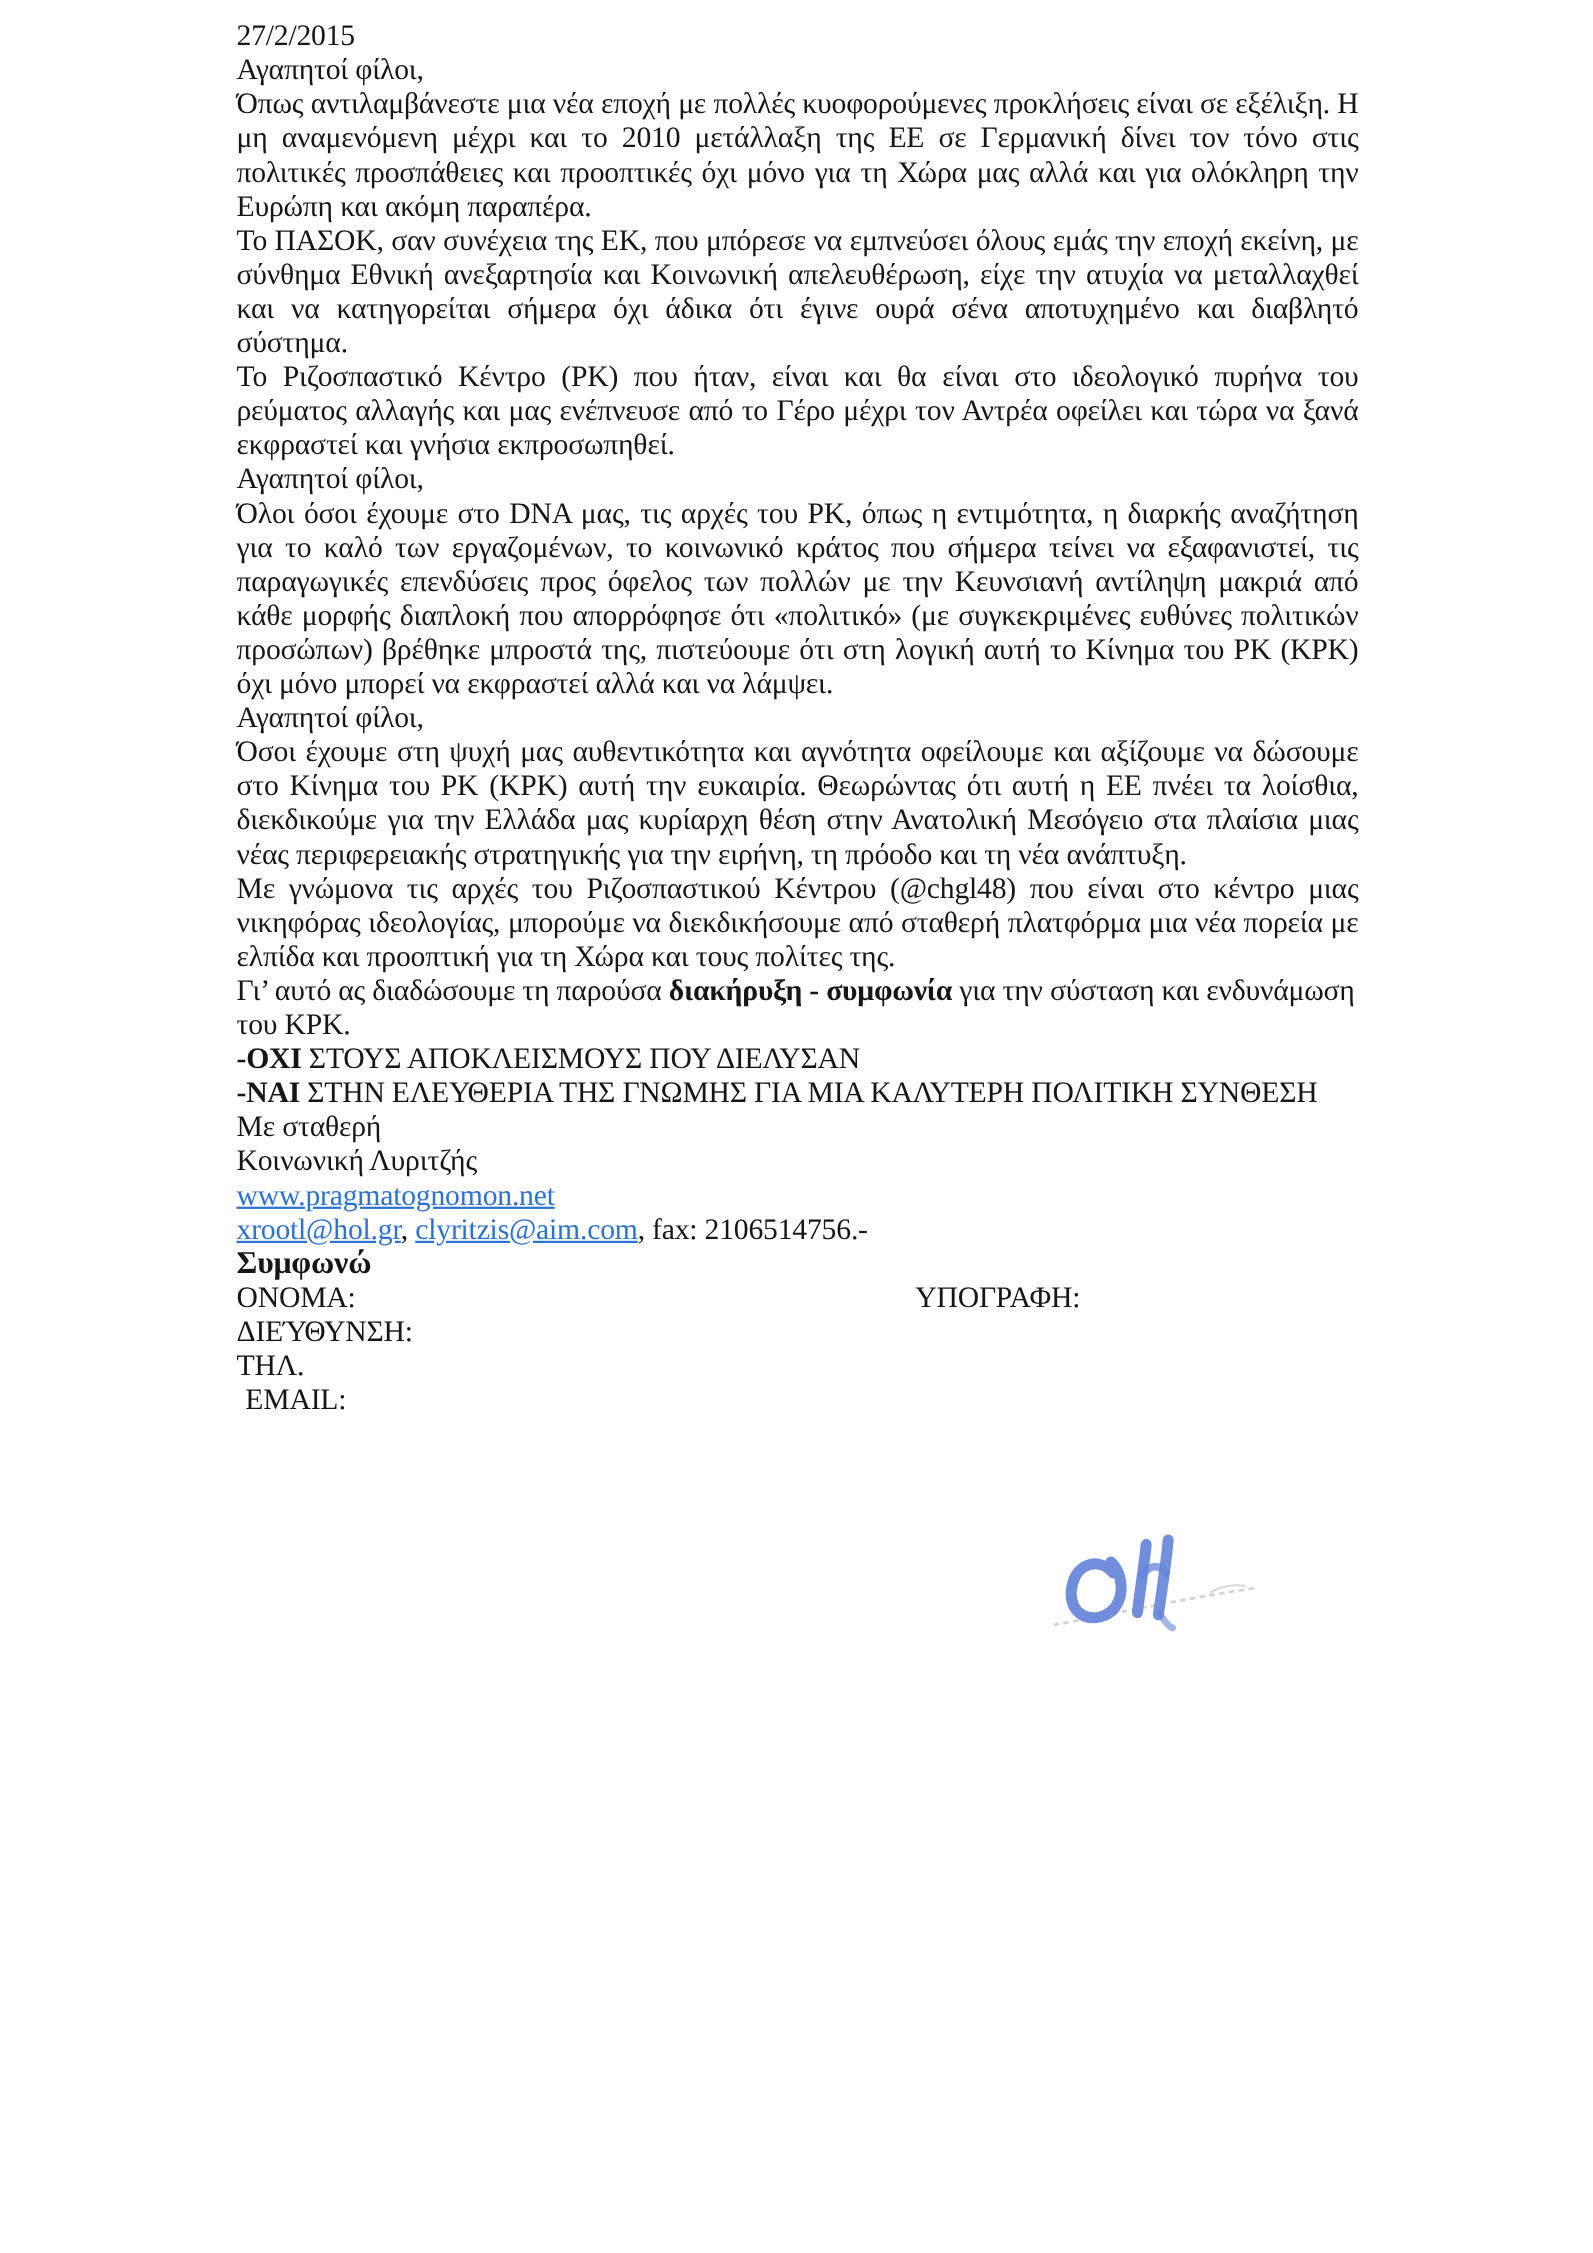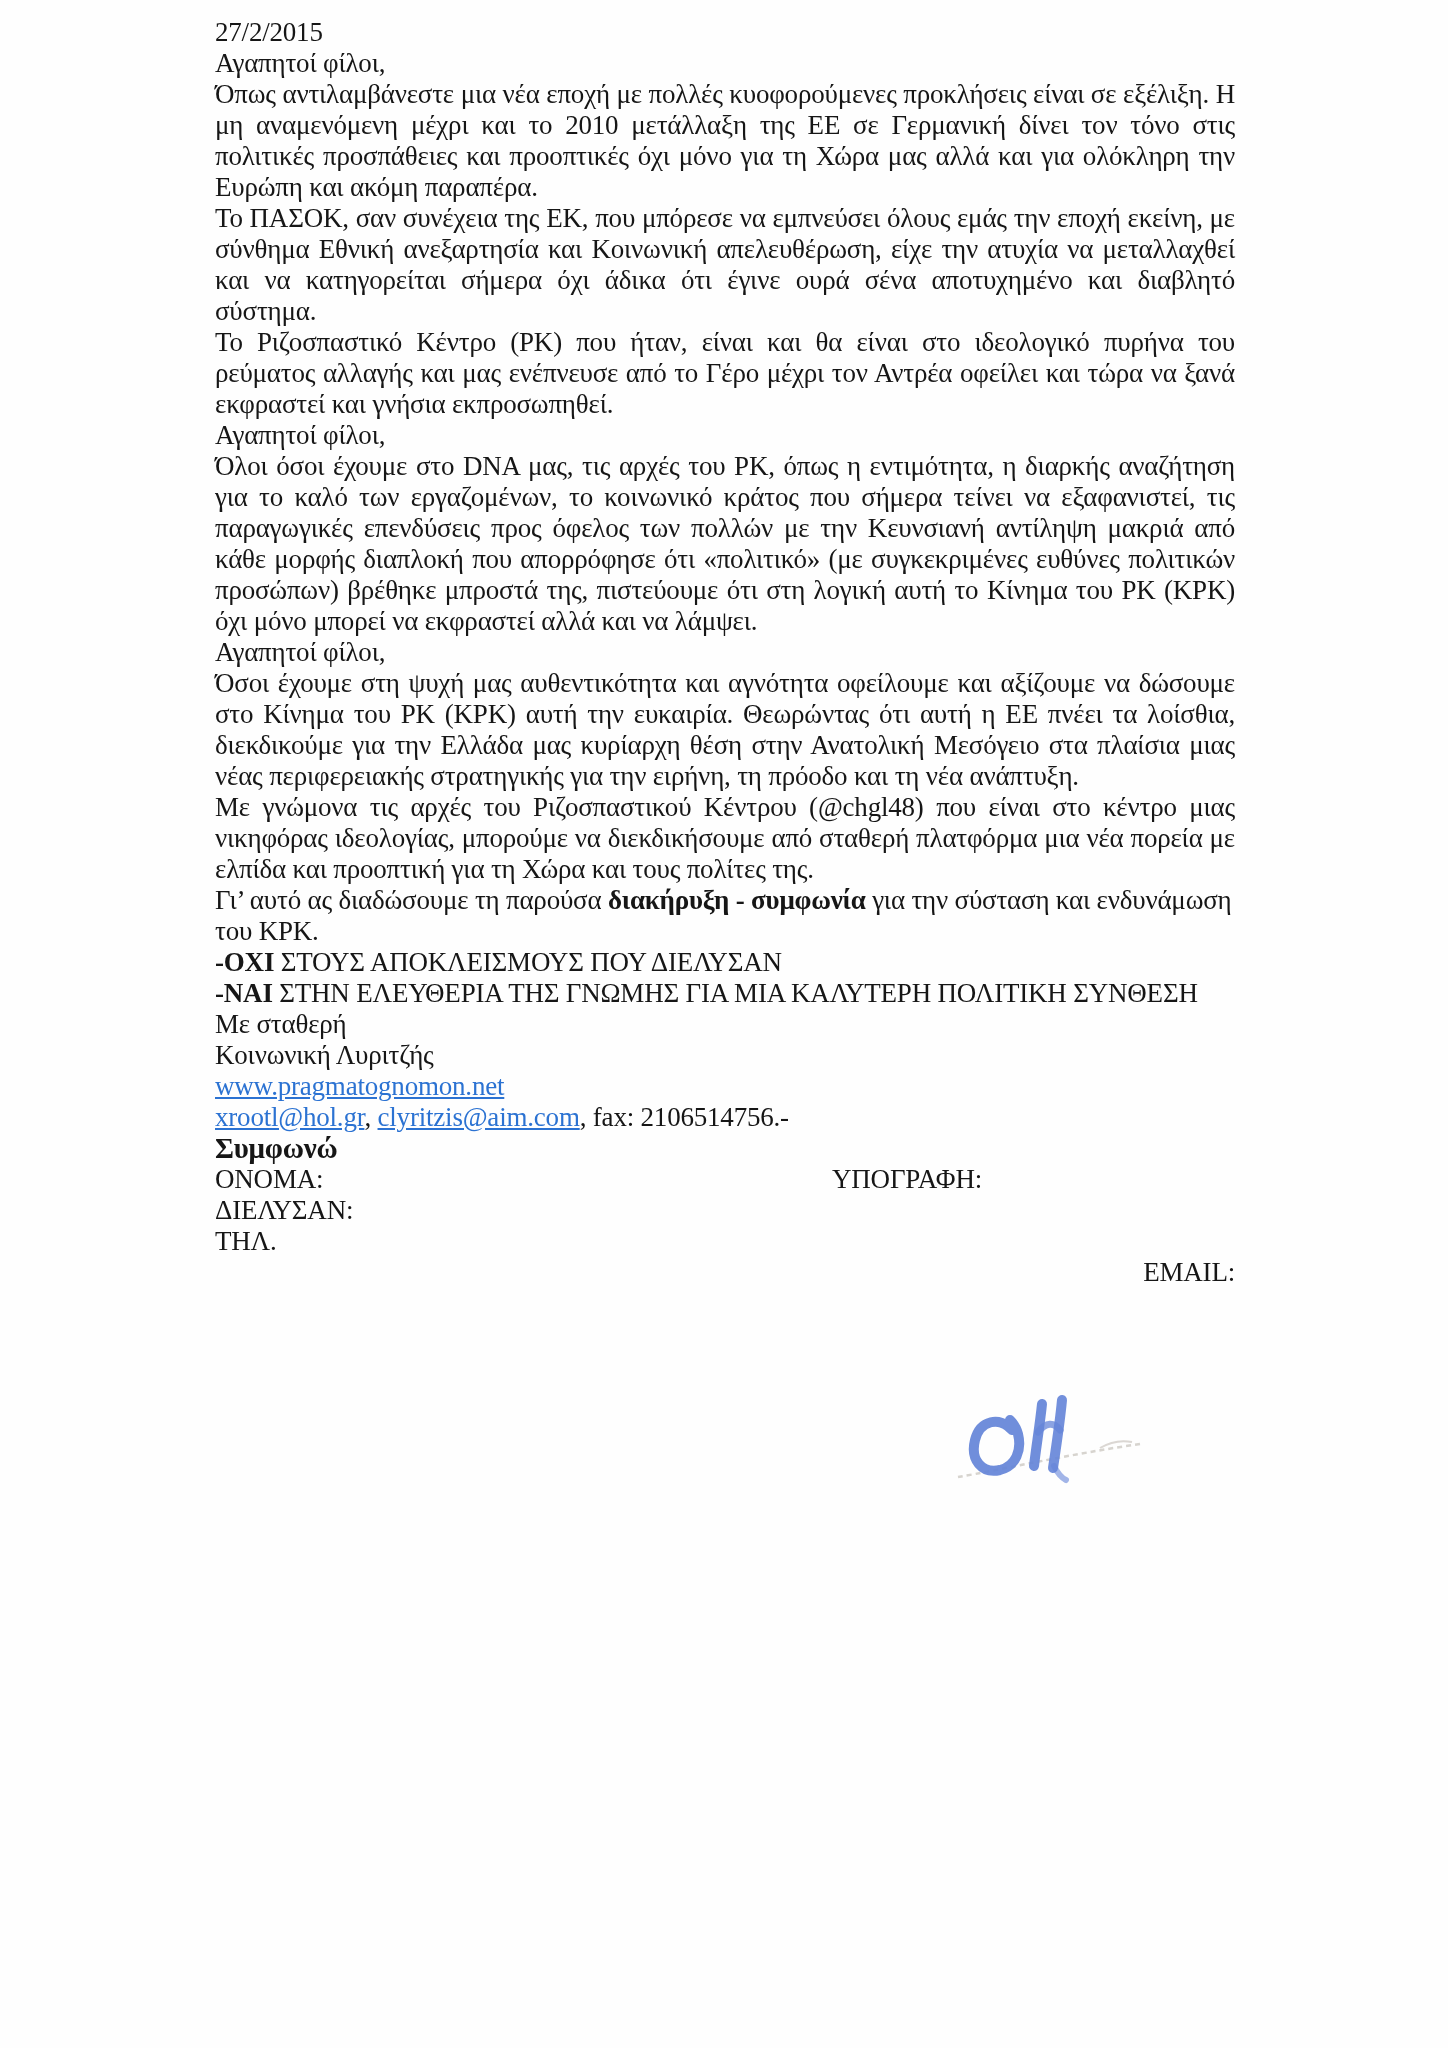--- a/index.html
+++ b/index.html
@@ -31,21 +31,21 @@
   }
   .justify{text-align:justify;}
   .date{margin-top:166px;margin-left:668px;}
   .mt27{margin-top:27px;}
   .mt28{margin-top:28px;font-family:Liberation Serif, serif;}
   .mt29{margin-top:29px;}
   .mt30{margin-top:30px;}
   .mt31{margin-top:31px;}
   .mt32{margin-top:32px;}
   .mt33{margin-top:33px;}
-  .mt34{margin-top:34px;text-align:right;}
+  .mt34{margin-top:34px;}
   .mt38{margin-top:38px;}
   .mt43{margin-top:43px;}
   .mt52{margin-top:52px;}
   .slogan{white-space:nowrap;}
   .agree{font-weight:bold;font-size:29px !important;}
   .link{color:var(--link);text-decoration:underline;cursor:pointer;}
   .form-row{position:relative;}
   .sig-label{position:absolute;left:617px;top:0;}
   .email-indent{padding-left:8px;}
   .signature-wrap{
@@ -90,21 +90,21 @@
     <p class="mt52">Κοινωνική Λυριτζής</p>
     <p><a class="link">www.pragmatognomon.net</a></p>
     <p><a class="link">xrootl@hol.gr</a><span>, </span><a class="link">clyritzis@aim.com</a><span>, fax: 2106514756.-</span></p>
 
     <p class="agree mt38">Συμφωνώ</p>
 
     <div class="line form-row mt30">
       <span>ΟΝΟΜΑ:</span>
       <span class="sig-label">ΥΠΟΓΡΑΦΗ:</span>
     </div>
-    <p class="mt32">ΔΙΕΛΥΣΑΝ:</p>
+    <p class="mt32">ΔΙΕΎΘΥΝΣΗ:</p>
     <p class="mt29">ΤΗΛ.</p>
     <p class="mt34 email-indent">EMAIL:</p>
 
   </div>
 
   <div class="signature-wrap">
     <svg width="230" height="120" viewBox="0 0 230 120">
 
       <path d="M8 95 C 50 88, 120 72, 190 62" stroke="#b7b0a7" stroke-width="2.5" fill="none" opacity="0.55" stroke-dasharray="5 4"></path>
       <path d="M150 66 C 160 60, 172 58, 182 60" stroke="#b7b0a7" stroke-width="2" fill="none" opacity="0.5"></path>

